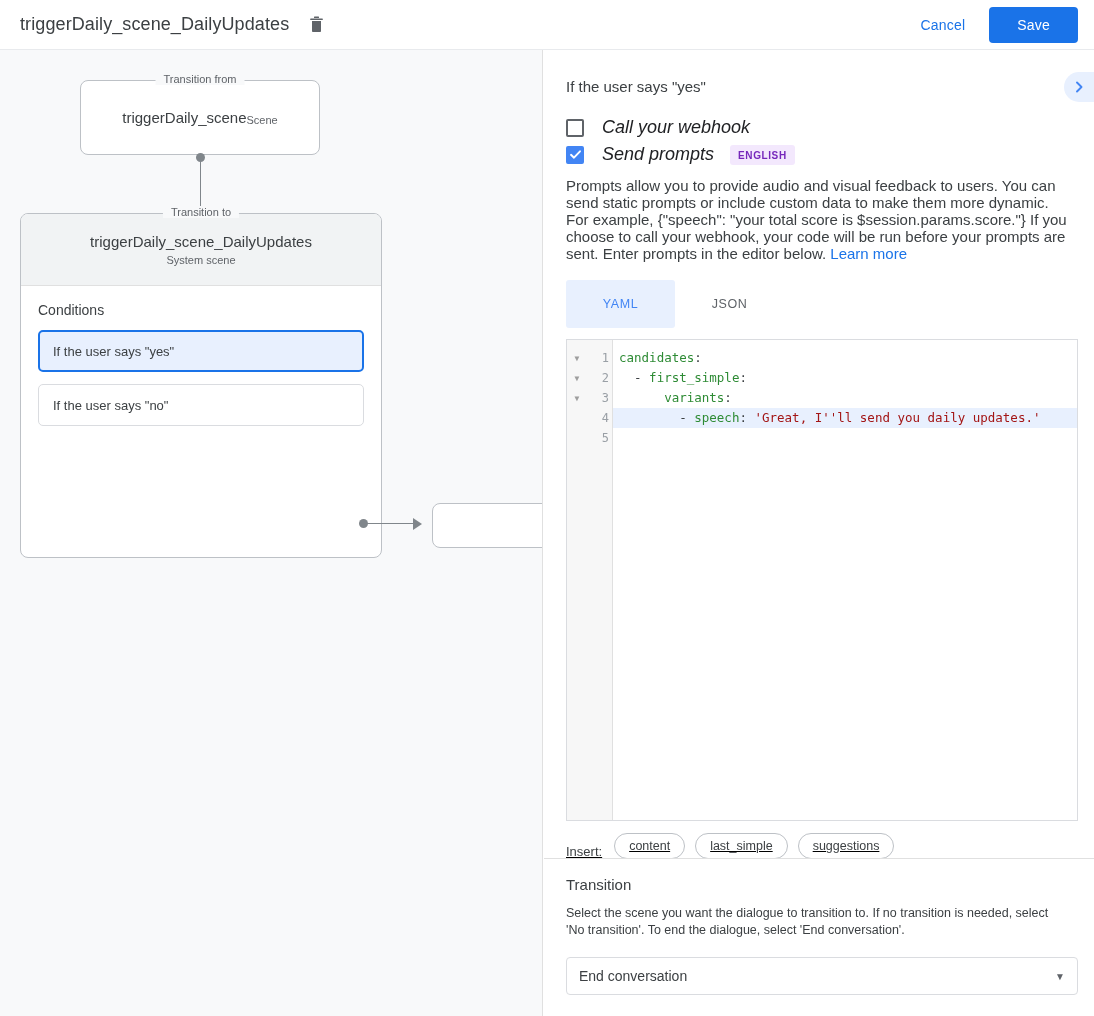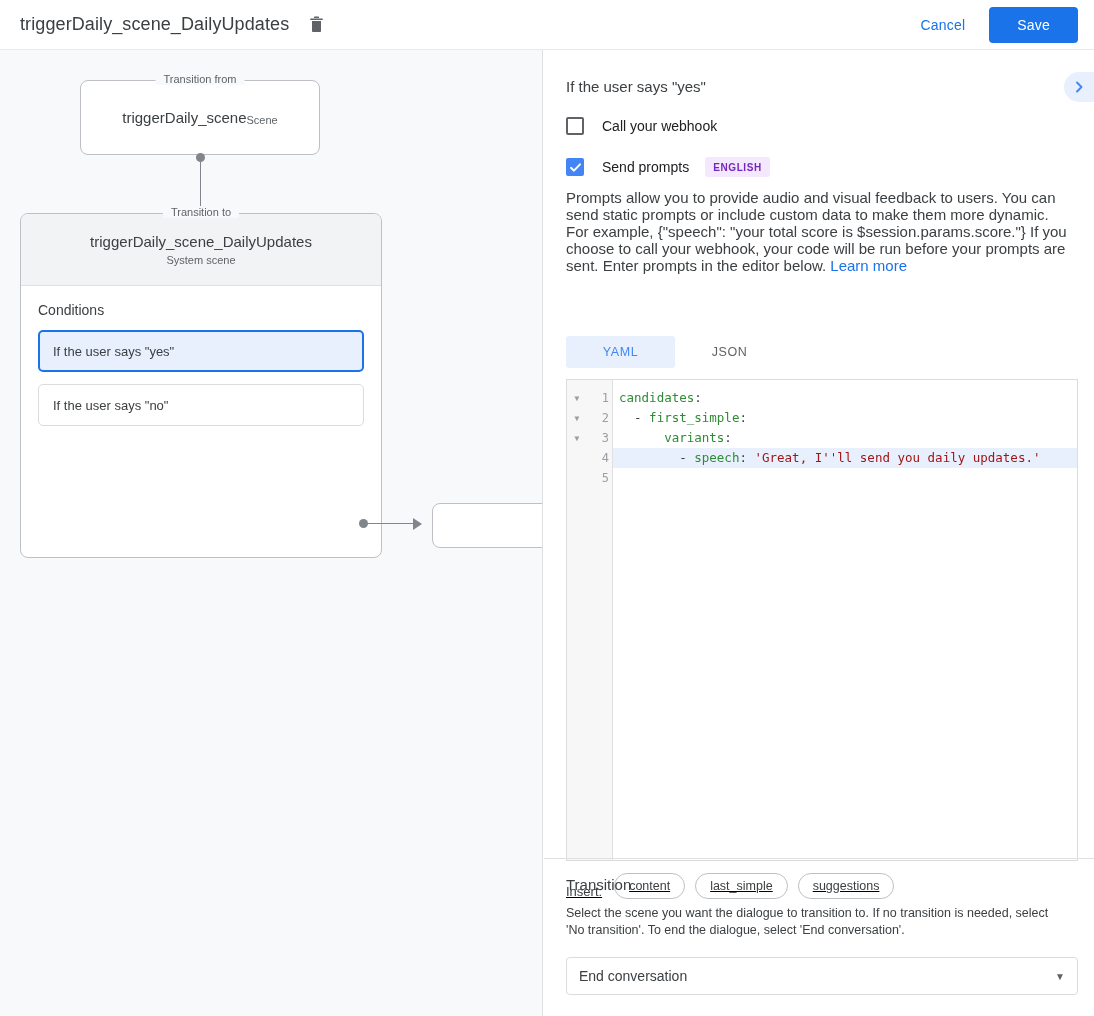--- a/index.html
+++ b/index.html
@@ -159,54 +159,54 @@
     background: #e8f0fe;
     border-top-left-radius: 16px; border-bottom-left-radius: 16px;
     display: flex; align-items: center; justify-content: center;
     cursor: pointer;
   }
 
   #prompt-section { padding: 28px 22px 0 22px; }
   #detail-title { font-size: 15px; color: #3c4043; margin-bottom: 22px; }
 
   .cb-row { display: flex; align-items: center; }
-  .cb-row + .cb-row { margin-top: 22px; }
+  .cb-row + .cb-row { margin-top: 6px; }
   .cbox {
     width: 18px; height: 18px; border-radius: 2px;
     border: 2px solid #5f6368; background: #ffffff;
     cursor: pointer; flex: 0 0 auto;
   }
   .cbox.checked {
     background: #4285f4; border-color: #4285f4;
     display: flex; align-items: center; justify-content: center;
   }
   .cbox.checked svg { display: block; }
   .cb-label {
-    margin-left: 18px; font-size: 14px; color: #202124; font-weight: 500;
+    margin-left: 18px; font-size: 18px; color: #202124; font-weight: 500; font-style: italic;
   }
   #english-badge {
     margin-left: 16px;
     background: #f3e8fd; color: #7627bb;
     font-size: 10px; font-weight: 600; letter-spacing: .6px;
     padding: 5px 8px 4px 8px; border-radius: 3px;
   }
 
   #prompt-desc {
     margin-top: 12px; font-size: 15px; line-height: 17px; color: #3c4043;
     max-width: 512px;
   }
   #prompt-desc a { color: #1a73e8; text-decoration: none; }
 
   
   #fmt-tabs { margin-top: 18px; display: flex; }
   .fmt-tab {
-    width: 109px; height: 32px;
+    width: 109px; height: 48px;
     display: flex; align-items: center; justify-content: center;
     font-size: 12.5px; font-weight: 500; letter-spacing: .6px;
-    color: #5f6368; cursor: pointer; border-radius: 3px; margin-top: 44px;
+    color: #5f6368; cursor: pointer; border-radius: 3px;
   }
   .fmt-tab.active { background: #e8f0fe; color: #4285f4; }
 
   
   #editor {
     margin-top: 11px;
     width: 512px; height: 482px;
     border: 1px solid #dadce0;
     background: #ffffff;
     display: flex; position: relative; overflow: hidden;

